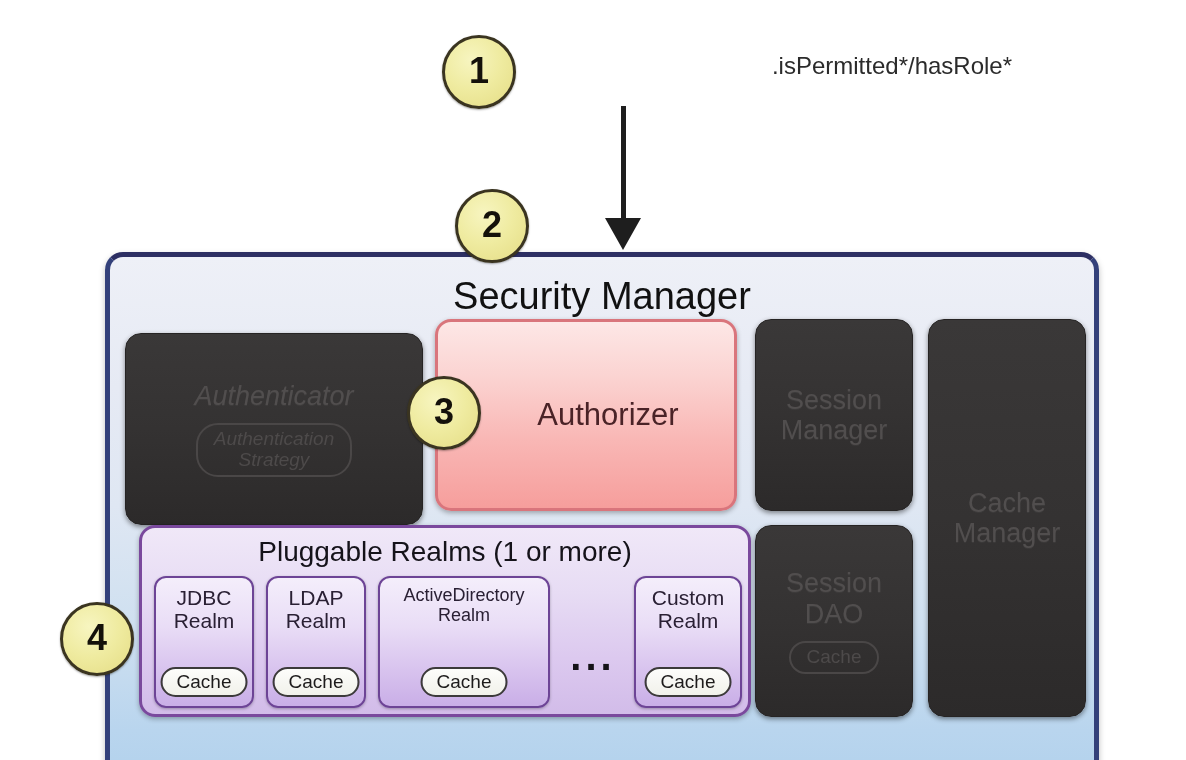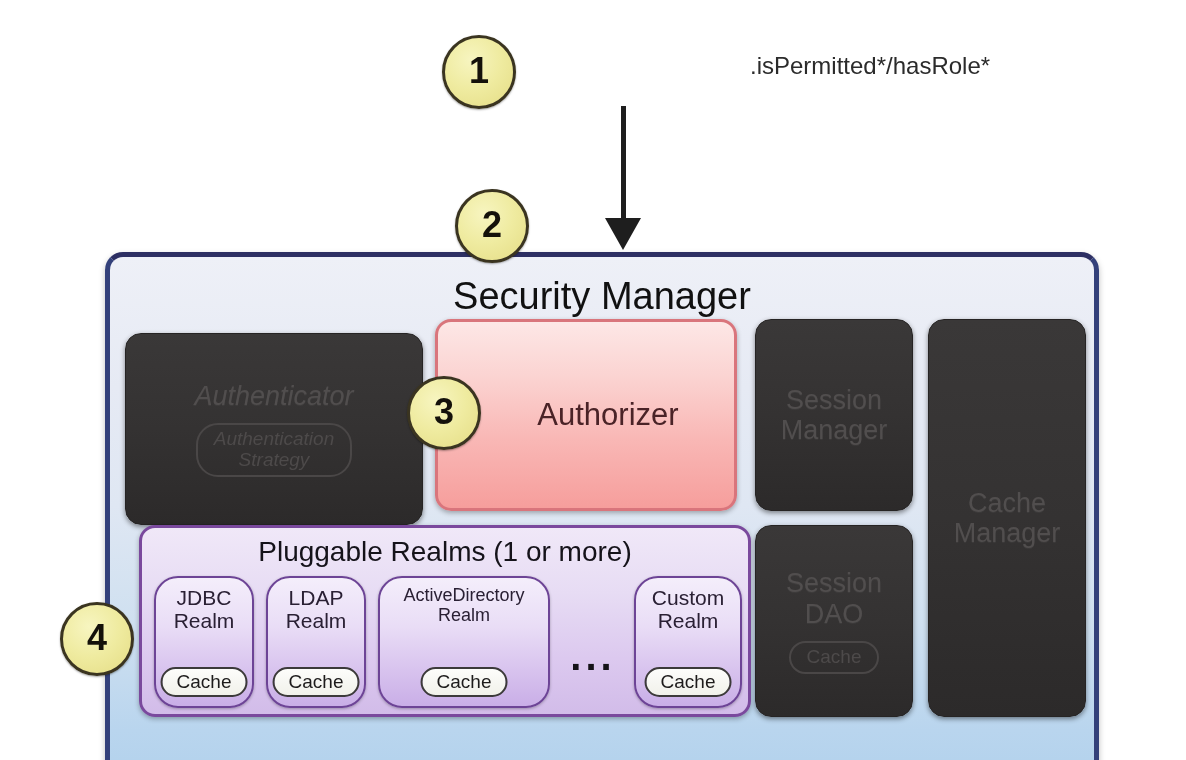--- a/index.html
+++ b/index.html
@@ -53,25 +53,25 @@
     border-radius: 14px;
     border: 3px solid #3c3a2c;
     background: linear-gradient(180deg, #f2f2e2 0%, #e9e9d4 55%, #dcdcc2 100%);
     color: #17170f;
     font-size: 27px;
     z-index: 30;
     box-shadow: 0 2px 3px rgba(0,0,0,0.25);
   }
 
   #subject-method {
-    left: 750px; top: 52px;
+    left: 722px; top: 52px;
     width: 340px;
     color: #2b2b2b;
     font-size: 24px;
-    text-align: left;
+    text-align: center;
     white-space: nowrap;
   }
 
   
   #arrow-shaft {
     left: 621px; top: 106px;
     width: 5px; height: 120px;
     background: #1e1e1e;
     z-index: 20;
   }
@@ -185,21 +185,21 @@
     left: 0; top: 8px;
     width: 100%;
     text-align: center;
     color: #15131a;
     font-size: 28px;
   }
 
   .realm-box {
     top: 48px;
     height: 132px;
-    border-radius: 24px;
+    border-radius: 12px;
     border: 2px solid #6d4496;
     background: linear-gradient(180deg,
       #f4eefb 0%, #e9ddf6 38%, #d8c3ee 72%, #c9aee7 100%);
     color: #2a2034;
     flex-direction: column;
     justify-content: flex-start;
     padding-top: 8px;
     box-shadow: 0 1px 3px rgba(0,0,0,0.28);
   }
   .realm-box .rname {

